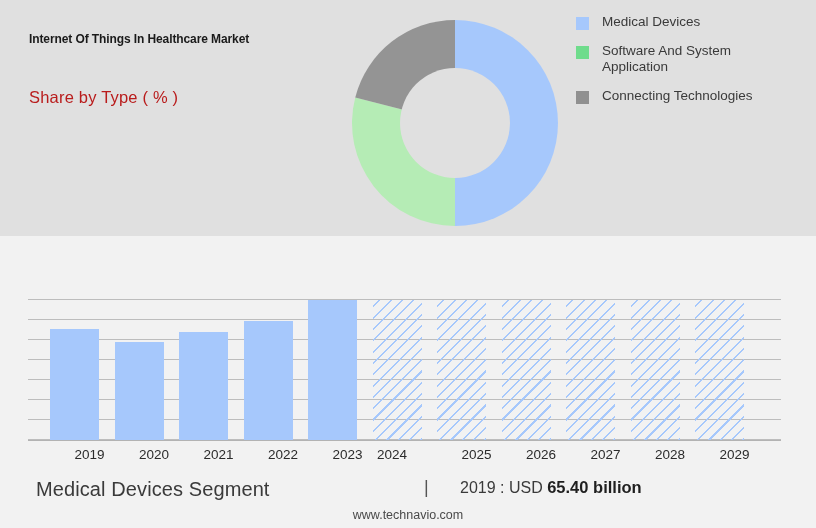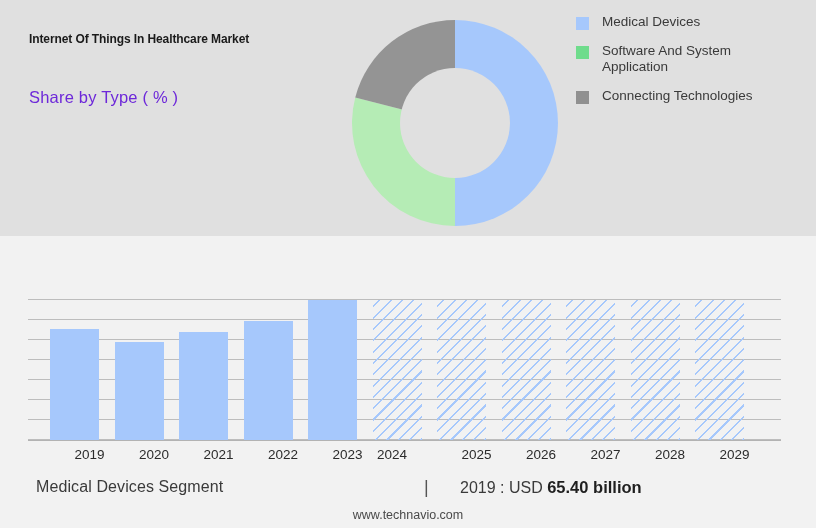--- a/index.html
+++ b/index.html
@@ -24,21 +24,21 @@
   #title {
     position:absolute; left:29px; top:26px;
     width:340px;
     font-size:12px; font-weight:bold; line-height:27px;
     color:#1a1a1a;
     letter-spacing:-0.1px;
   }
   #subtitle {
     position:absolute; left:29px; top:88px;
     font-size:16.5px; font-weight:normal;
-    color:#6d28d9;
+    color:#b91c1c;
     letter-spacing:0.2px;
   }
 
   
   #donut-wrap {
     position:absolute; left:352px; top:20px;
     width:206px; height:206px;
   }
   #donut-svg { display:block; width:206px; height:206px; }
 
@@ -107,21 +107,21 @@
     color:#2b2b2b;
   }
 
   
   #footer {
     position:absolute; left:0; top:472px;
     width:816px; height:56px;
   }
   #footer-left {
     position:absolute; left:36px; top:6px;
-    font-size:16px; color:#3a3a3a;
+    font-size:20px; color:#3a3a3a;
     letter-spacing:0.1px;
   }
   #footer-divider {
     position:absolute; left:424px; top:5px;
     font-size:18px; color:#555;
   }
   #footer-right {
     position:absolute; left:460px; top:6px;
     font-size:16px; color:#3a3a3a;
     white-space:nowrap;

